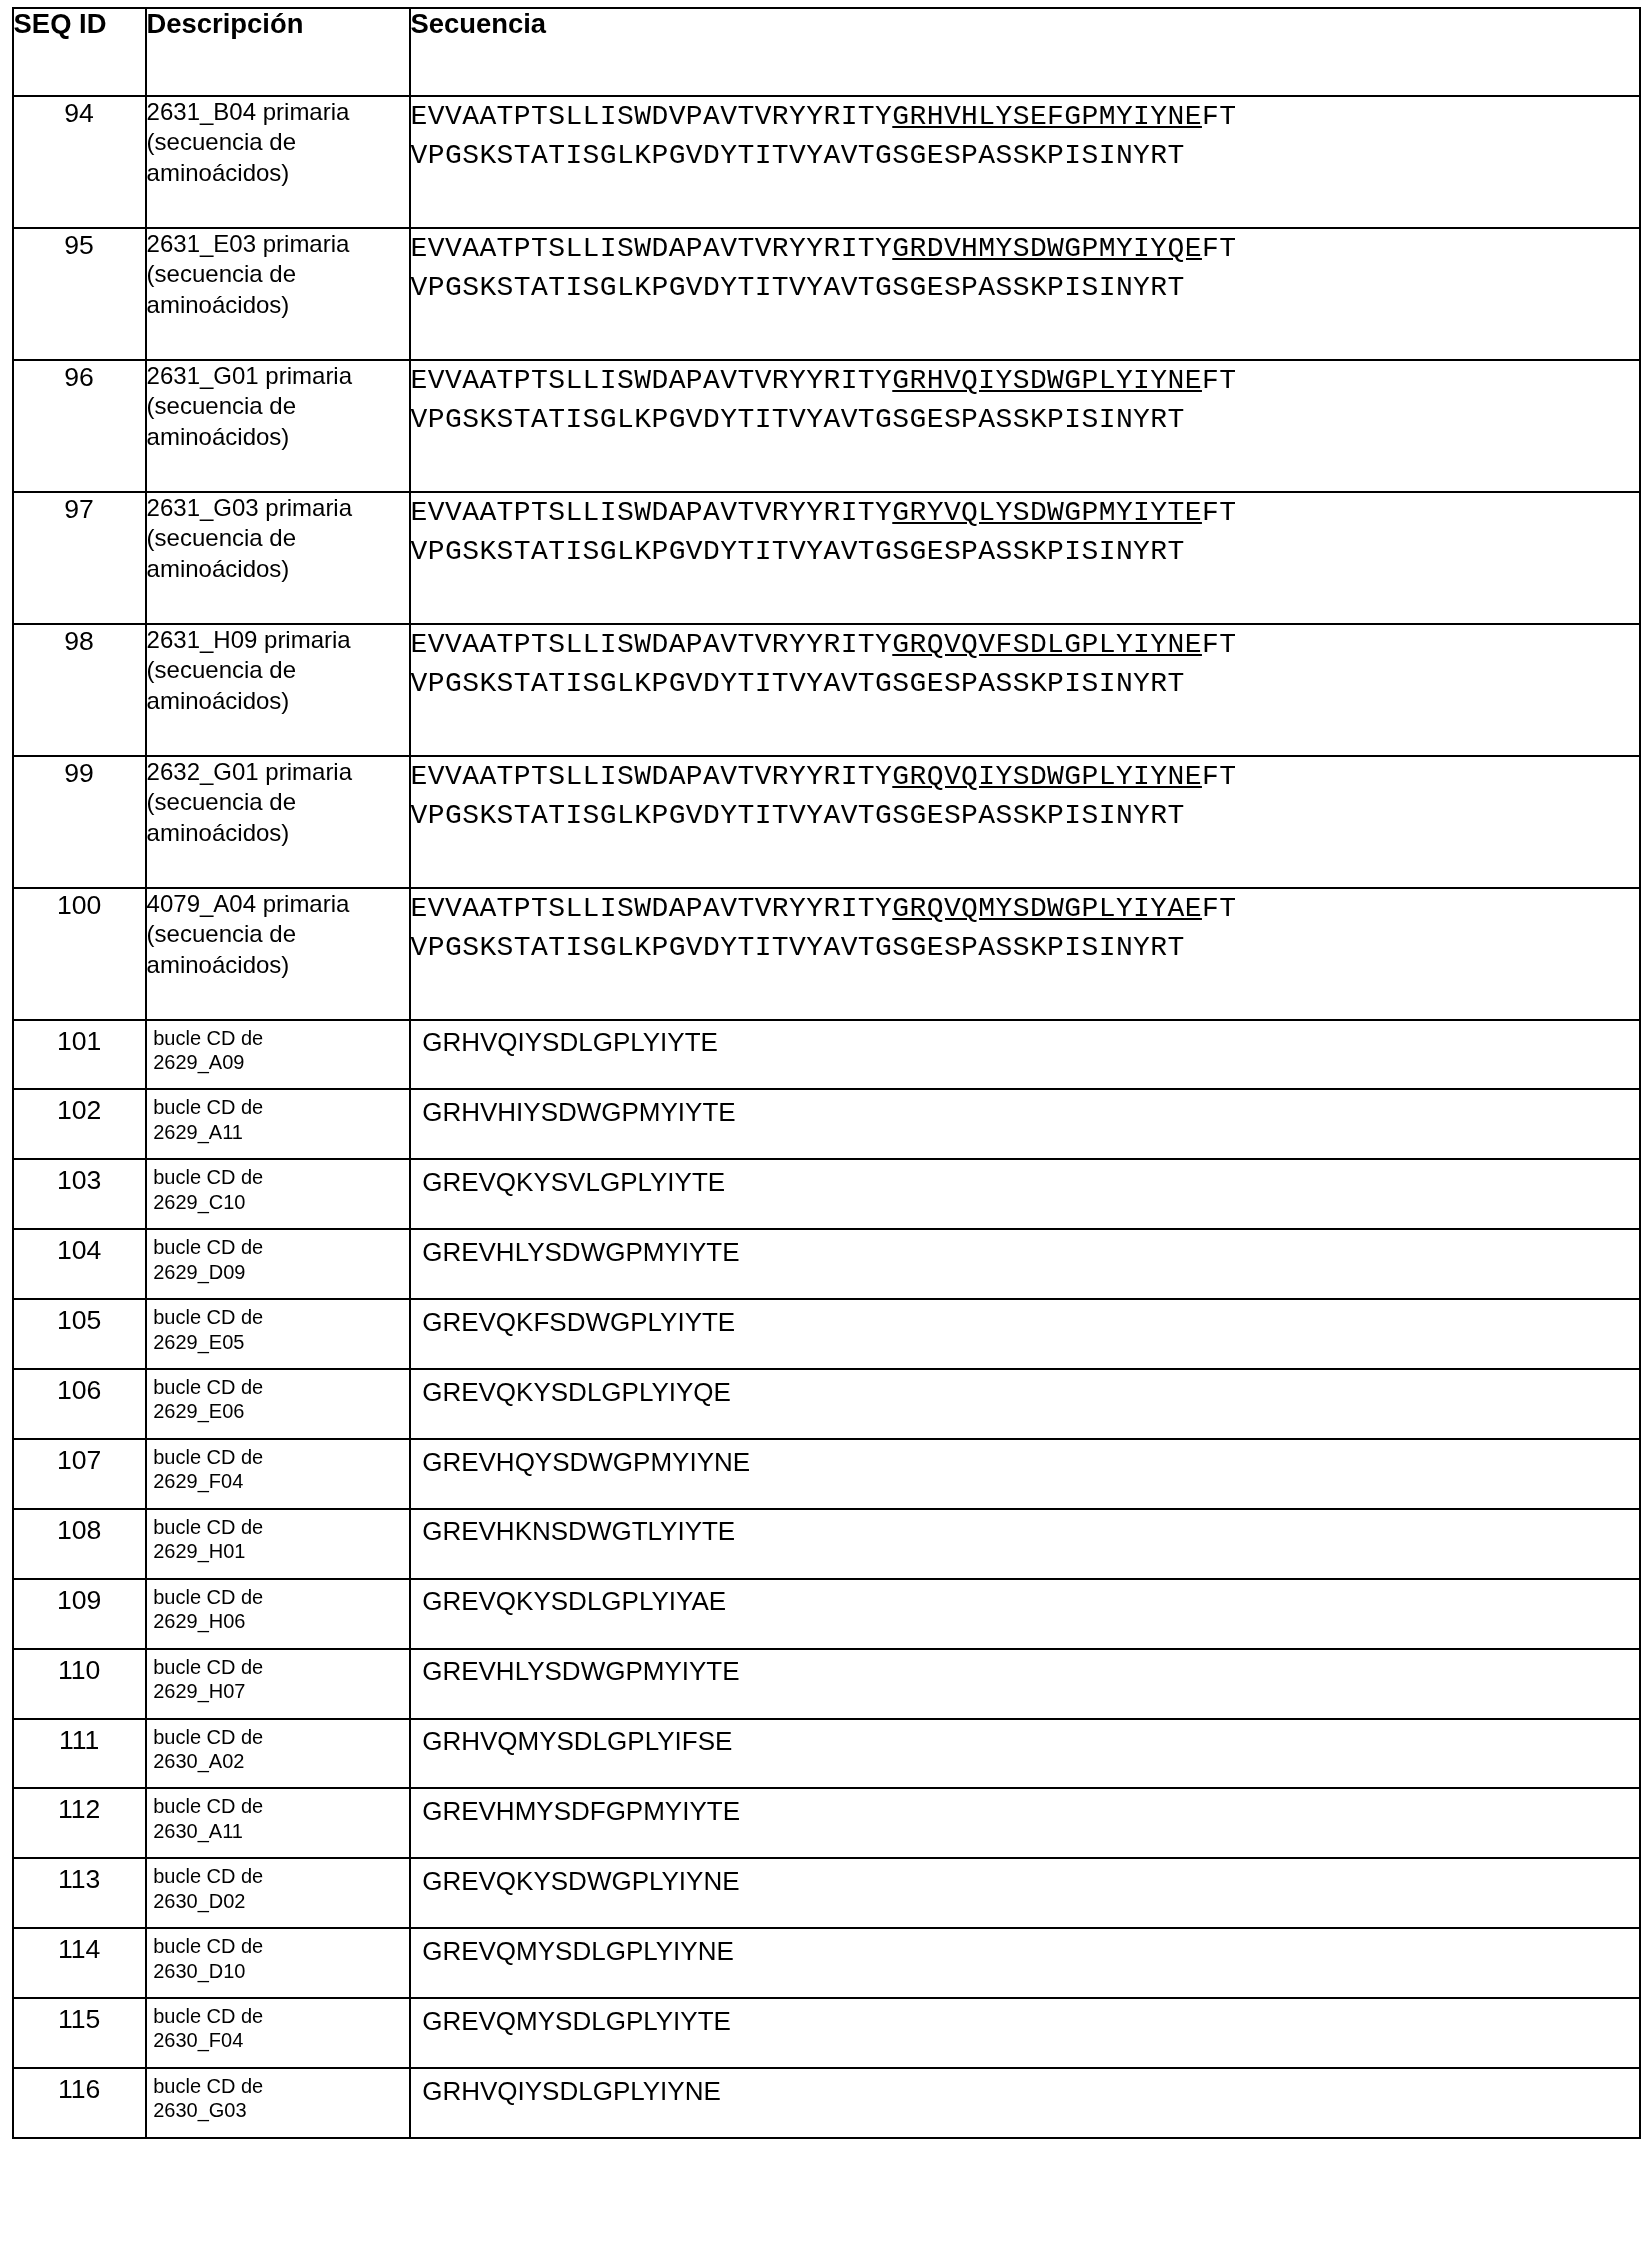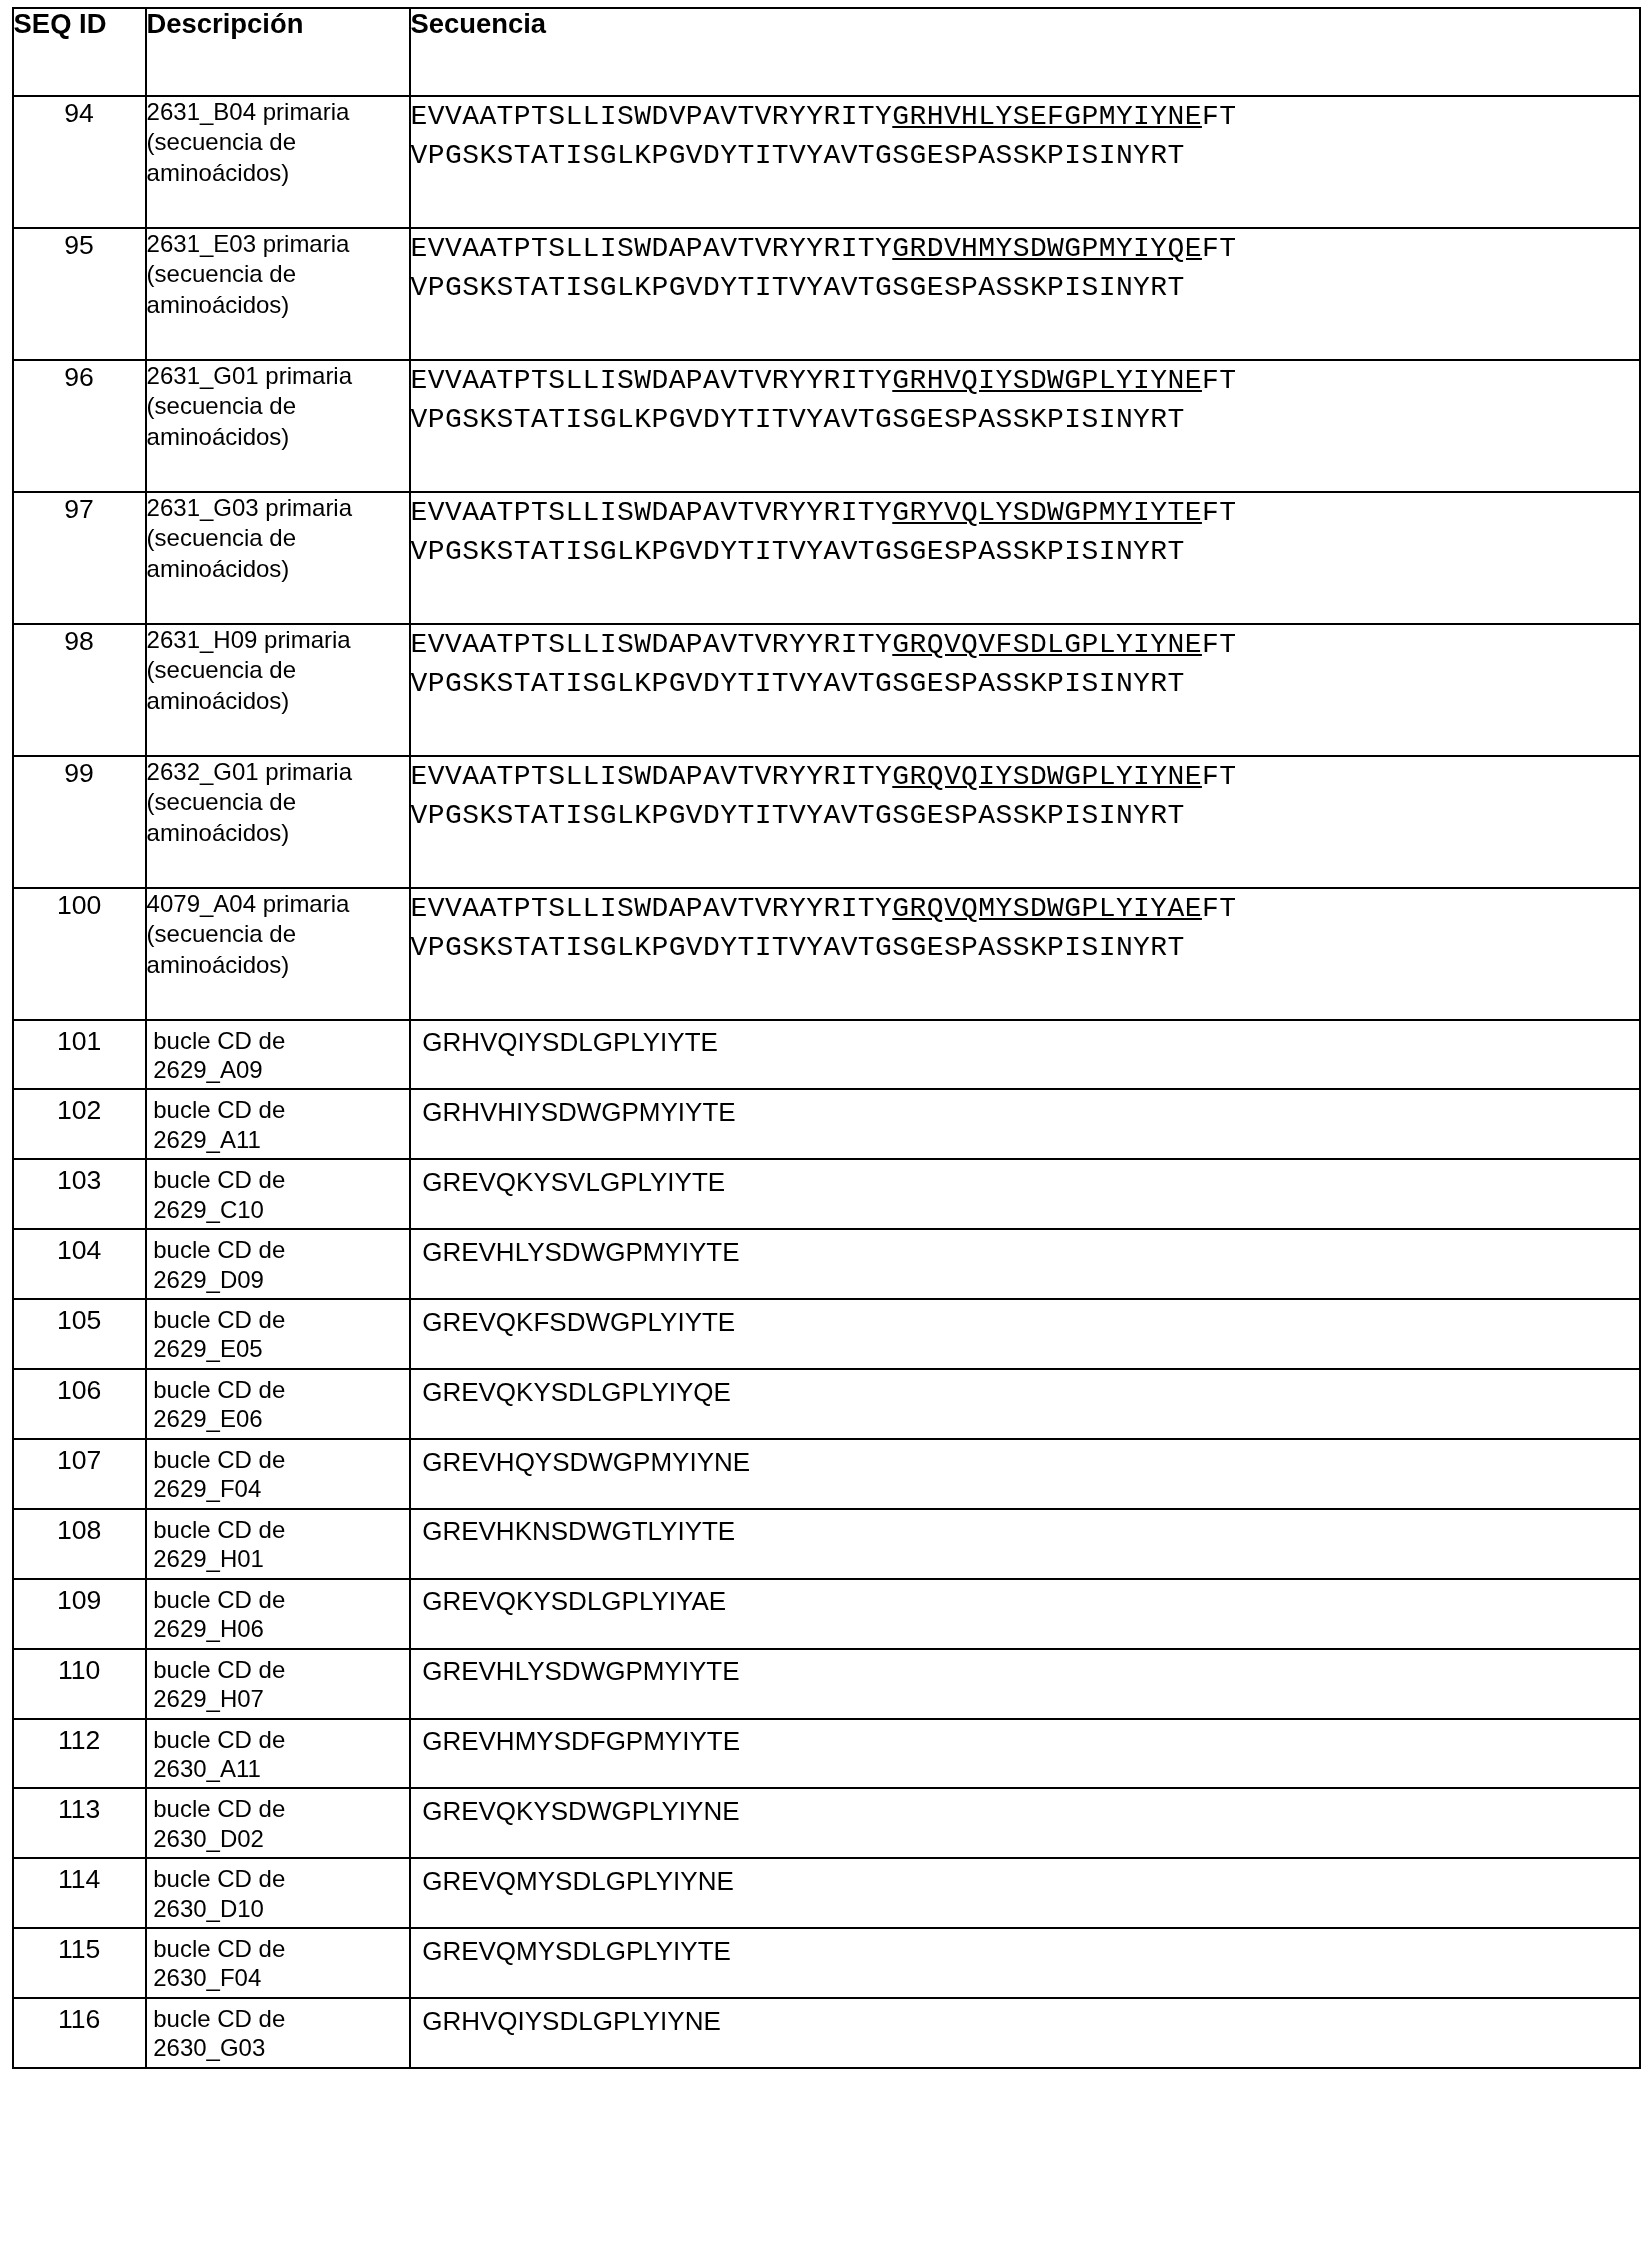--- a/index.html
+++ b/index.html
@@ -70,21 +70,21 @@
   .primary-row td { height: 130px; }
 
   
   .loop-row .id-cell {
     text-align: center;
     font-size: 26.6px;
     padding-top: 5px;
     line-height: 1.2;
   }
   .loop-row .desc-cell {
-    font-size: 24px;
+    font-size: 20px;
     padding: 5px 0 3.3px 6.6px;
     line-height: 1.22;
   }
   .loop-row .seq-cell {
     font-family: "Liberation Sans", sans-serif;
     font-size: 26px;
     letter-spacing: 0px;
     padding: 6.6px 0 3.3px 11.6px;
     line-height: 1.2;
     margin-top: 37px;
@@ -268,20 +268,28 @@
         </tr>
         <tr class="loop-row">
           <td class="id-cell">110</td>
           <td class="desc-cell">
             <div class="nowrapline">bucle CD de</div>
             <div class="nowrapline">2629_H07</div>
           </td>
           <td class="seq-cell">GREVHLYSDWGPMYIYTE</td>
         </tr>
         <tr class="loop-row">
+          <td class="id-cell">111</td>
+          <td class="desc-cell">
+            <div class="nowrapline">bucle CD de</div>
+            <div class="nowrapline">2630_A02</div>
+          </td>
+          <td class="seq-cell">GRHVQMYSDLGPLYIFSE</td>
+        </tr>
+        <tr class="loop-row">
           <td class="id-cell">112</td>
           <td class="desc-cell">
             <div class="nowrapline">bucle CD de</div>
             <div class="nowrapline">2630_A11</div>
           </td>
           <td class="seq-cell">GREVHMYSDFGPMYIYTE</td>
         </tr>
         <tr class="loop-row">
           <td class="id-cell">113</td>
           <td class="desc-cell">

